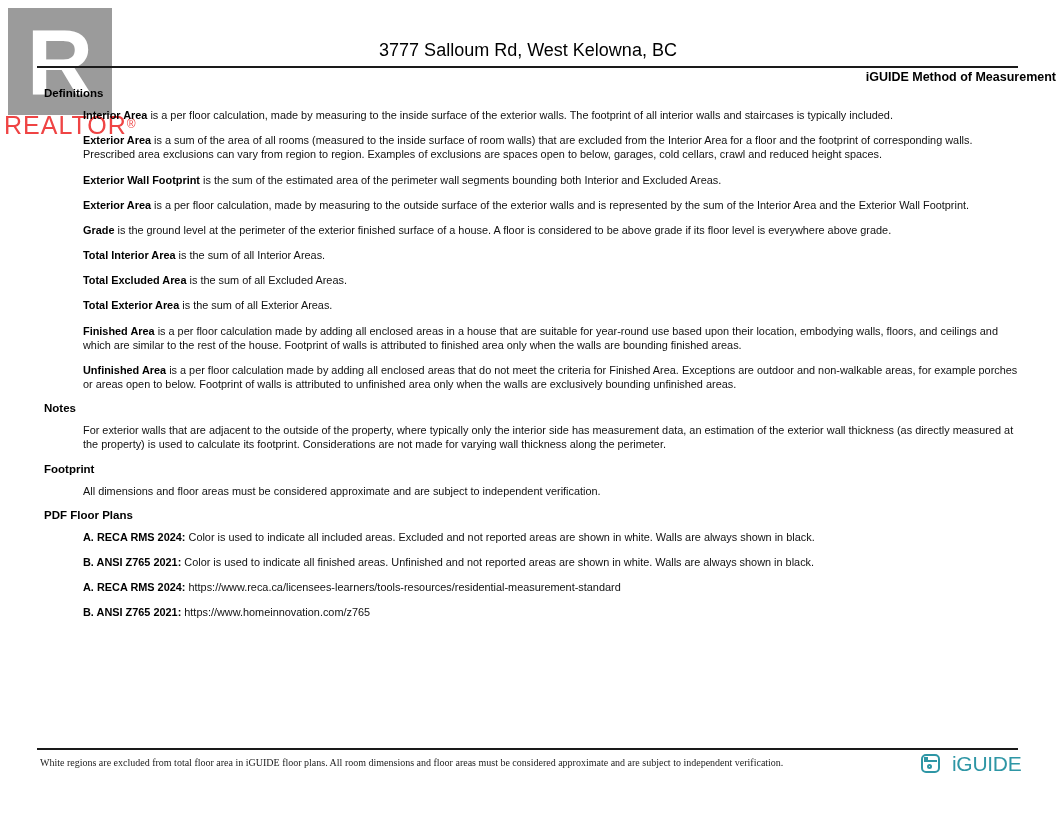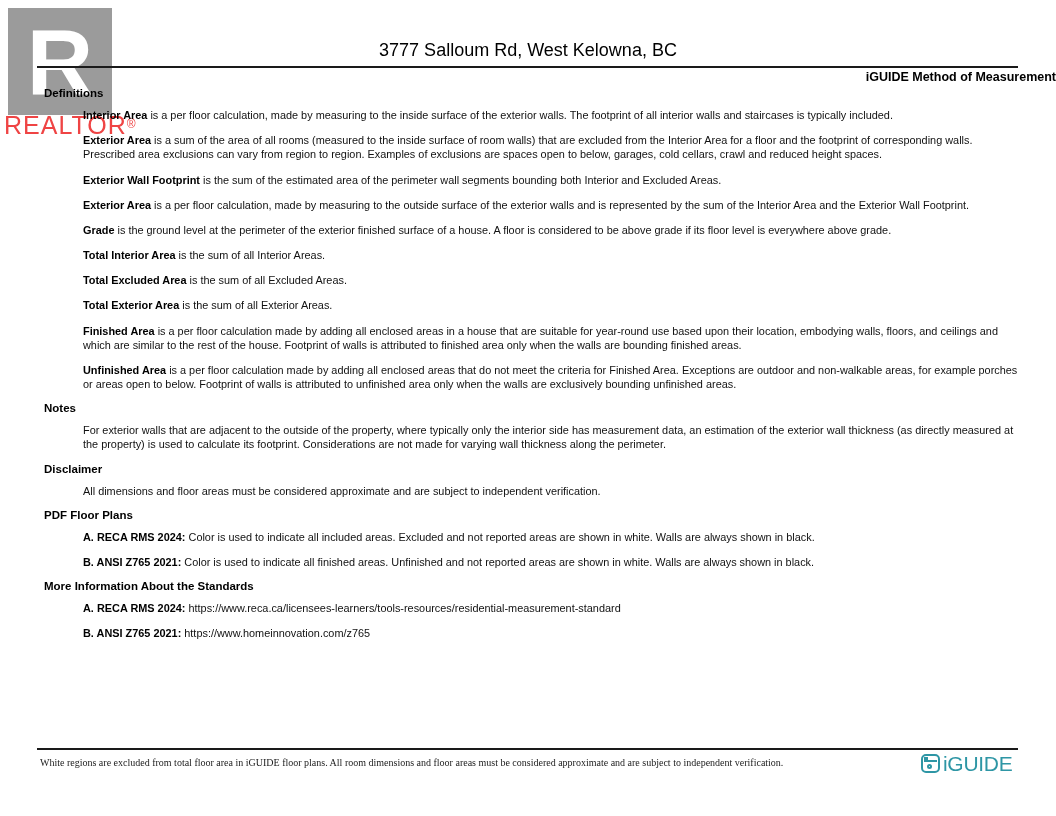--- a/index.html
+++ b/index.html
@@ -70,21 +70,21 @@
   .rule-bottom {
     position: absolute; left: 37px; top: 748px; width: 981px; height: 2px;
     background: #1a1a1a;
   }
   .footer-disclaimer {
     position: absolute; left: 40px; top: 757px; width: 800px;
     font-size: 10px; color: #222; font-family: Liberation Serif, serif;
   }
   .iguide-logo {
     position: absolute; left: 921px; top: 753px;
-    display: flex; align-items: center; gap: 3px;
+    display: flex; align-items: center; gap: 12px;
     color: #2e96a5;
   }
   .iguide-icon {
     width: 19px; height: 19px;
     border: 2px solid #2e96a5; border-radius: 5px;
     position: relative;
   }
   .iguide-icon .bar {
     position: absolute; left: 1px; right: 1px; top: 4px; height: 2px;
     background: #2e96a5;
@@ -129,28 +129,27 @@
     <p class="para"><b>Grade</b><span> is the ground level at the perimeter of the exterior finished surface of a house. A floor is considered to be above grade if its floor level is everywhere above grade.</span></p>
     <p class="para"><b>Total Interior Area</b><span> is the sum of all Interior Areas.</span></p>
     <p class="para"><b>Total Excluded Area</b><span> is the sum of all Excluded Areas.</span></p>
     <p class="para"><b>Total Exterior Area</b><span> is the sum of all Exterior Areas.</span></p>
     <p class="para"><b>Finished Area</b><span> is a per floor calculation made by adding all enclosed areas in a house that are suitable for year-round use based upon their location, embodying walls, floors, and ceilings and which are similar to the rest of the house. Footprint of walls is attributed to finished area only when the walls are bounding finished areas.</span></p>
     <p class="para"><b>Unfinished Area</b><span> is a per floor calculation made by adding all enclosed areas that do not meet the criteria for Finished Area. Exceptions are outdoor and non-walkable areas, for example porches or areas open to below. Footprint of walls is attributed to unfinished area only when the walls are exclusively bounding unfinished areas.</span></p>
 
     <div class="section-heading">Notes</div>
     <p class="para">For exterior walls that are adjacent to the outside of the property, where typically only the interior side has measurement data, an estimation of the exterior wall thickness (as directly measured at the property) is used to calculate its footprint. Considerations are not made for varying wall thickness along the perimeter.</p>
 
-    <div class="section-heading">Disclaimer</div>
+    <div class="section-heading">Footprint</div>
     <p class="para">All dimensions and floor areas must be considered approximate and are subject to independent verification.</p>
 
     <div class="section-heading">PDF Floor Plans</div>
     <p class="para"><b>A. RECA RMS 2024:</b><span> Color is used to indicate all included areas. Excluded and not reported areas are shown in white. Walls are always shown in black.</span></p>
     <p class="para"><b>B. ANSI Z765 2021:</b><span> Color is used to indicate all finished areas. Unfinished and not reported areas are shown in white. Walls are always shown in black.</span></p>
 
-    <div class="section-heading">More Information About the Standards</div>
     <p class="para"><b>A. RECA RMS 2024:</b><span> https://www.reca.ca/licensees-learners/tools-resources/residential-measurement-standard</span></p>
     <p class="para"><b>B. ANSI Z765 2021:</b><span> https://www.homeinnovation.com/z765</span></p>
 
   </div>
 
   <div class="rule-bottom"></div>
   <div class="footer-disclaimer">White regions are excluded from total floor area in iGUIDE floor plans. All room dimensions and floor areas must be considered approximate and are subject to independent verification.</div>
   <div class="iguide-logo">
     <span class="iguide-icon">
       <span class="notch"></span>

